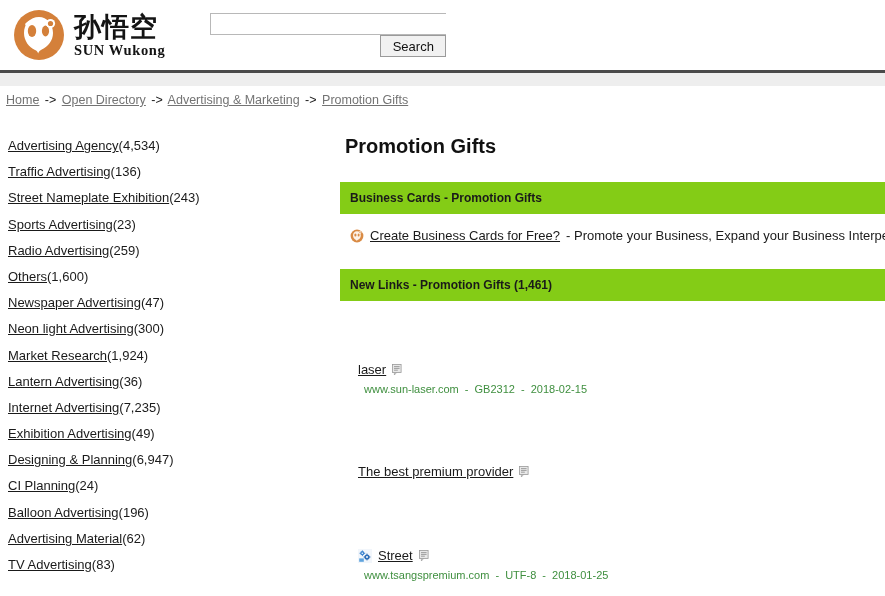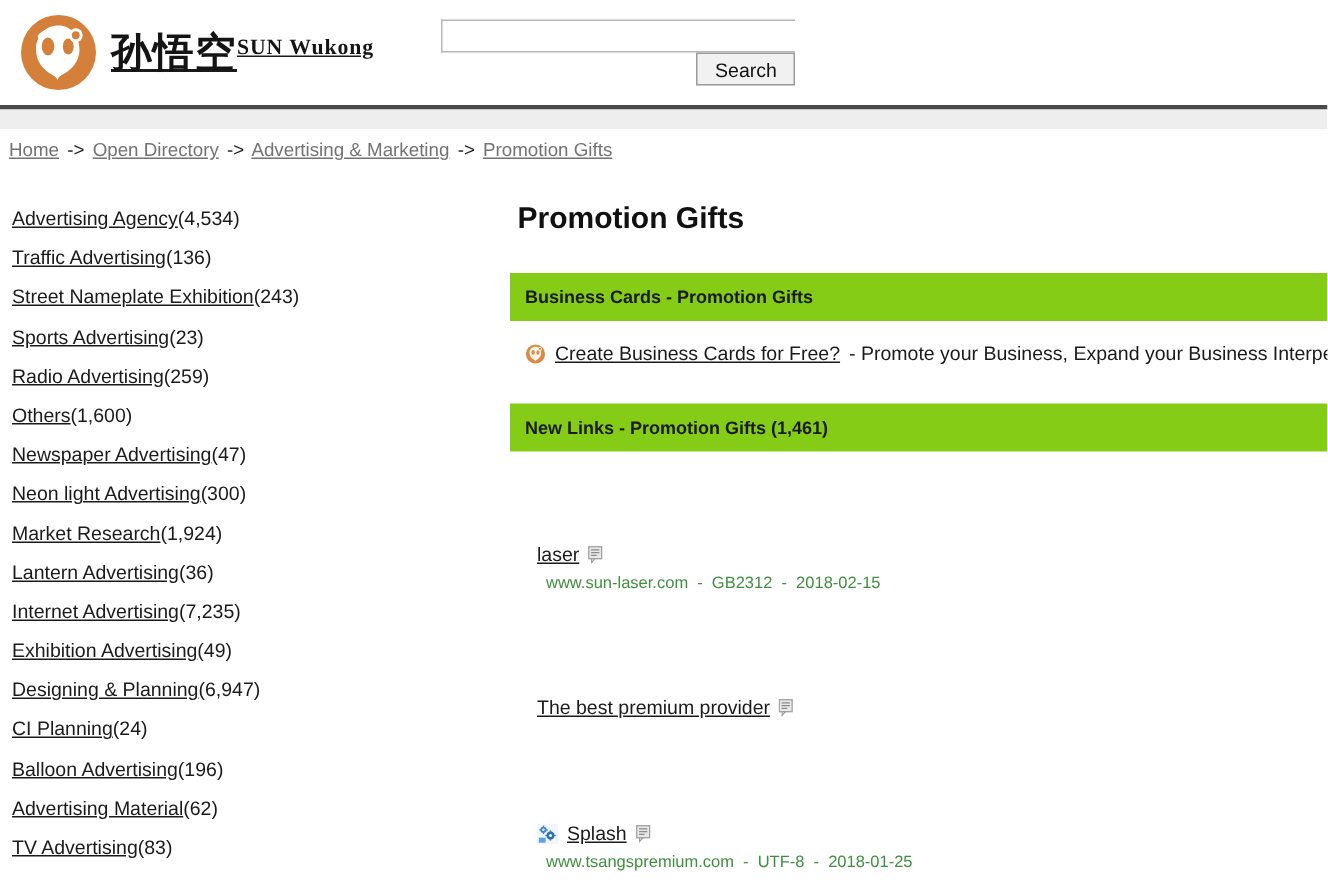--- a/index.html
+++ b/index.html
@@ -15,21 +15,21 @@
   
   .header {
     display: flex;
     align-items: center;
     height: 70px;
     padding: 0 0 0 12px;
     background: #ffffff;
   }
   .logo-block { display: flex; align-items: center; gap: 8px; }
   .logo-mark { width: 54px; height: 54px; display: block; }
-  .logo-text { display: flex; flex-direction: row; justify-content: center; line-height: 1; text-decoration: underline; }
+  .logo-text { display: flex; flex-direction: column; justify-content: center; line-height: 1; }
   .logo-cn {
     font-family: "DejaVu Sans", sans-serif;
     font-size: 27px; font-weight: bold; letter-spacing: 1px;
     color: #141414;
   }
   .logo-en {
     font-family: "Liberation Serif", serif;
     font-size: 14.5px; font-weight: bold; letter-spacing: 0.6px;
     color: #141414; margin-top: 3px;
   }
@@ -259,21 +259,21 @@
           <rect x="1.5" y="3.8" width="1.2" height="0.9" fill="#3f86d0"></rect>
           <rect x="6" y="3.8" width="1.2" height="0.9" fill="#3f86d0"></rect>
           <circle cx="9" cy="8" r="2.6" fill="#2f6fb8"></circle>
           <circle cx="9" cy="8" r="1" fill="#f2f6fb"></circle>
           <rect x="8.5" y="4.6" width="1" height="1.4" fill="#2f6fb8"></rect>
           <rect x="8.5" y="10" width="1" height="1.4" fill="#2f6fb8"></rect>
           <rect x="5.6" y="7.5" width="1.4" height="1" fill="#2f6fb8"></rect>
           <rect x="11" y="7.5" width="1.4" height="1" fill="#2f6fb8"></rect>
           <rect x="1.2" y="9.4" width="4.6" height="3.4" fill="#5fa3dd"></rect>
         </svg>
-        <a href="#">Splash</a>
+        <a href="#">Street</a>
         <svg class="comment-icon" viewBox="0 0 11 12">
           <rect x="0.5" y="0.5" width="8.6" height="8" fill="#e8e8e8" stroke="#9a9a9a" stroke-width="0.8"></rect>
           <line x1="2" y1="2.6" x2="7.6" y2="2.6" stroke="#8a8a8a" stroke-width="0.8"></line>
           <line x1="2" y1="4.4" x2="7.6" y2="4.4" stroke="#8a8a8a" stroke-width="0.8"></line>
           <line x1="2" y1="6.2" x2="5.8" y2="6.2" stroke="#8a8a8a" stroke-width="0.8"></line>
           <path d="M2.4 8.5 L2.4 11 L4.6 8.5 Z" fill="#e8e8e8" stroke="#9a9a9a" stroke-width="0.7"></path>
         </svg>
       </div>
       <div class="listing-meta">
         <span>www.tsangspremium.com</span>

